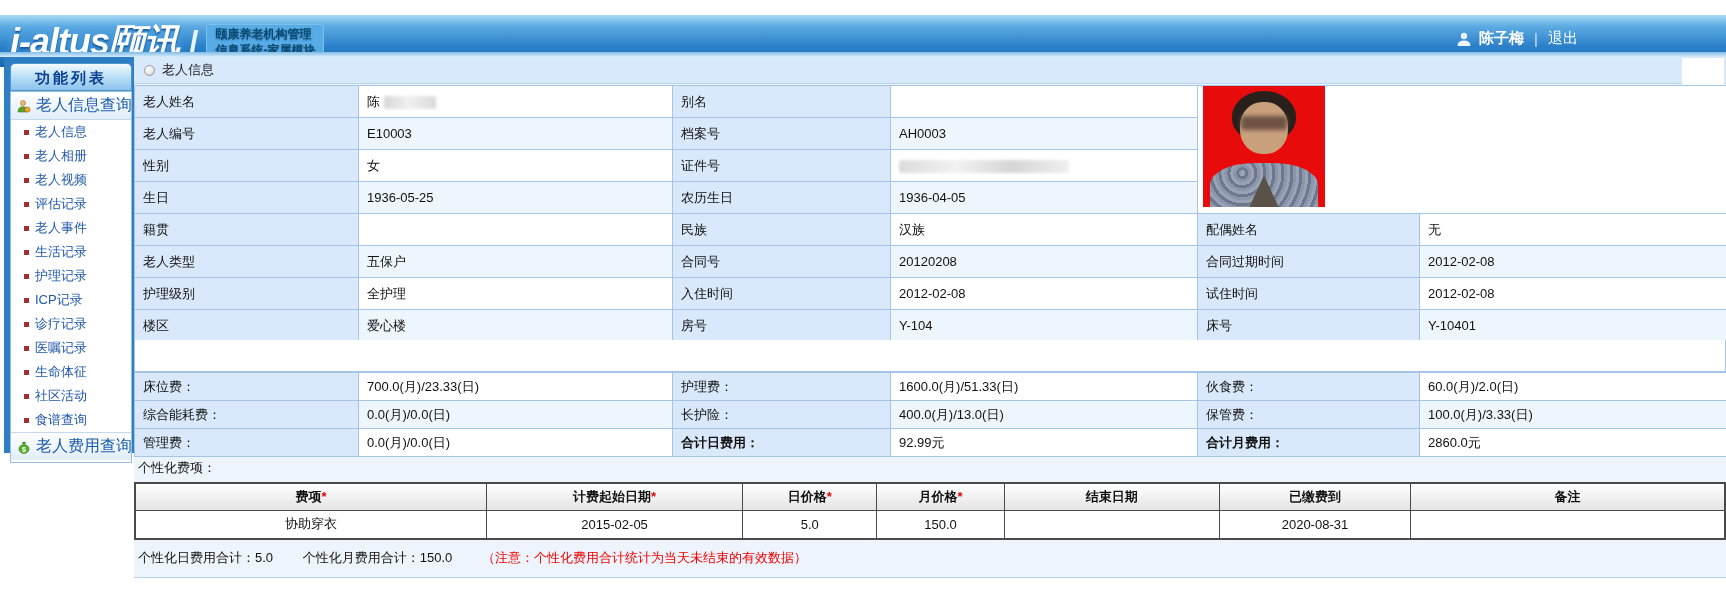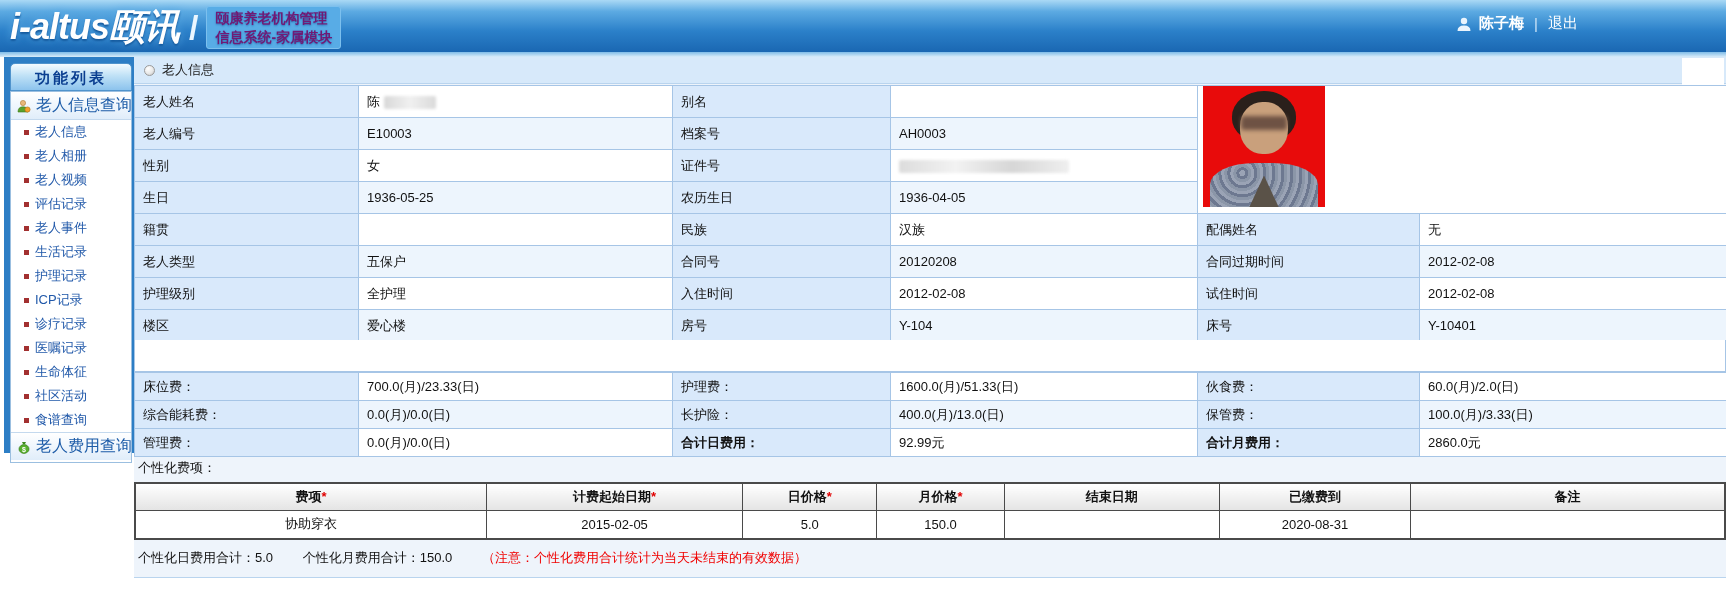--- a/index.html
+++ b/index.html
@@ -1,30 +1,30 @@
 <!DOCTYPE html>
 <html><head>
 <meta charset="utf-8">
 <style>
   * { margin:0; padding:0; box-sizing:border-box; }
   html,body { width:1726px; height:591px; }
   body { font-family:"Liberation Sans","DejaVu Sans",sans-serif; font-size:13px; color:#111; background:#fff; }
   #app { position:relative; width:1726px; height:591px; overflow:hidden; background:#fff; }
 
   
-  .topbar { position:absolute; left:0; top:0; width:1726px; height:52px;
+  .topbar { position:absolute; left:0; top:15px; width:1726px; height:52px;
     background:linear-gradient(180deg,#aad9f5 0%,#5caae2 22%,#2b80c9 60%,#1a67b2 100%); }
   .topbar-strip { position:absolute; left:0; top:52px; width:1726px; height:5px;
     background:linear-gradient(180deg,#7fbce8,#d9ecf9); }
   .logo-wrap { position:absolute; left:10px; top:3px; display:flex; align-items:center; gap:8px; }
   .logo-text { font-size:36px; font-weight:bold; font-style:italic; color:#fff; letter-spacing:-1px;
     text-shadow:0 2px 2px #155a9e, 0 0 8px #58a8e2; white-space:nowrap; }
   .logo-slash { font-size:34px; color:#eaf6ff; font-weight:bold; margin-left:2px; }
   .subtitle-box { background:#58ace6; border:1px solid #7cc0ee; border-radius:3px; padding:2px 8px;
-    color:#701a75; font-size:14px; font-weight:bold; line-height:1.3; text-shadow:0 1px 2px #2a76b8; white-space:nowrap; }
+    color:#0c4a6e; font-size:12px; font-weight:bold; line-height:1.3; text-shadow:0 1px 2px #2a76b8; white-space:nowrap; }
   .user-area { position:absolute; right:148px; top:14px; display:flex; align-items:center; gap:7px; color:#fff; font-size:15px; }
   .user-area .sep { color:#cfe6f8; margin:0 3px; }
   .user-link { cursor:pointer; font-weight:bold; }
   .logout-link { cursor:pointer; }
 
   
   .photo { position:relative; background:#e80b0b; overflow:hidden; }
   .photo .hair { position:absolute; top:4%; left:24%; width:52%; height:42%; background:#2a201b; border-radius:50% 50% 46% 46%; }
   .photo .face { position:absolute; top:13%; left:30%; width:40%; height:43%; background:#c9a07c; border-radius:46%; }
   .photo .blurbar { position:absolute; top:25%; left:31%; width:38%; height:11%; background:#6e5244; filter:blur(2px); border-radius:3px; }

